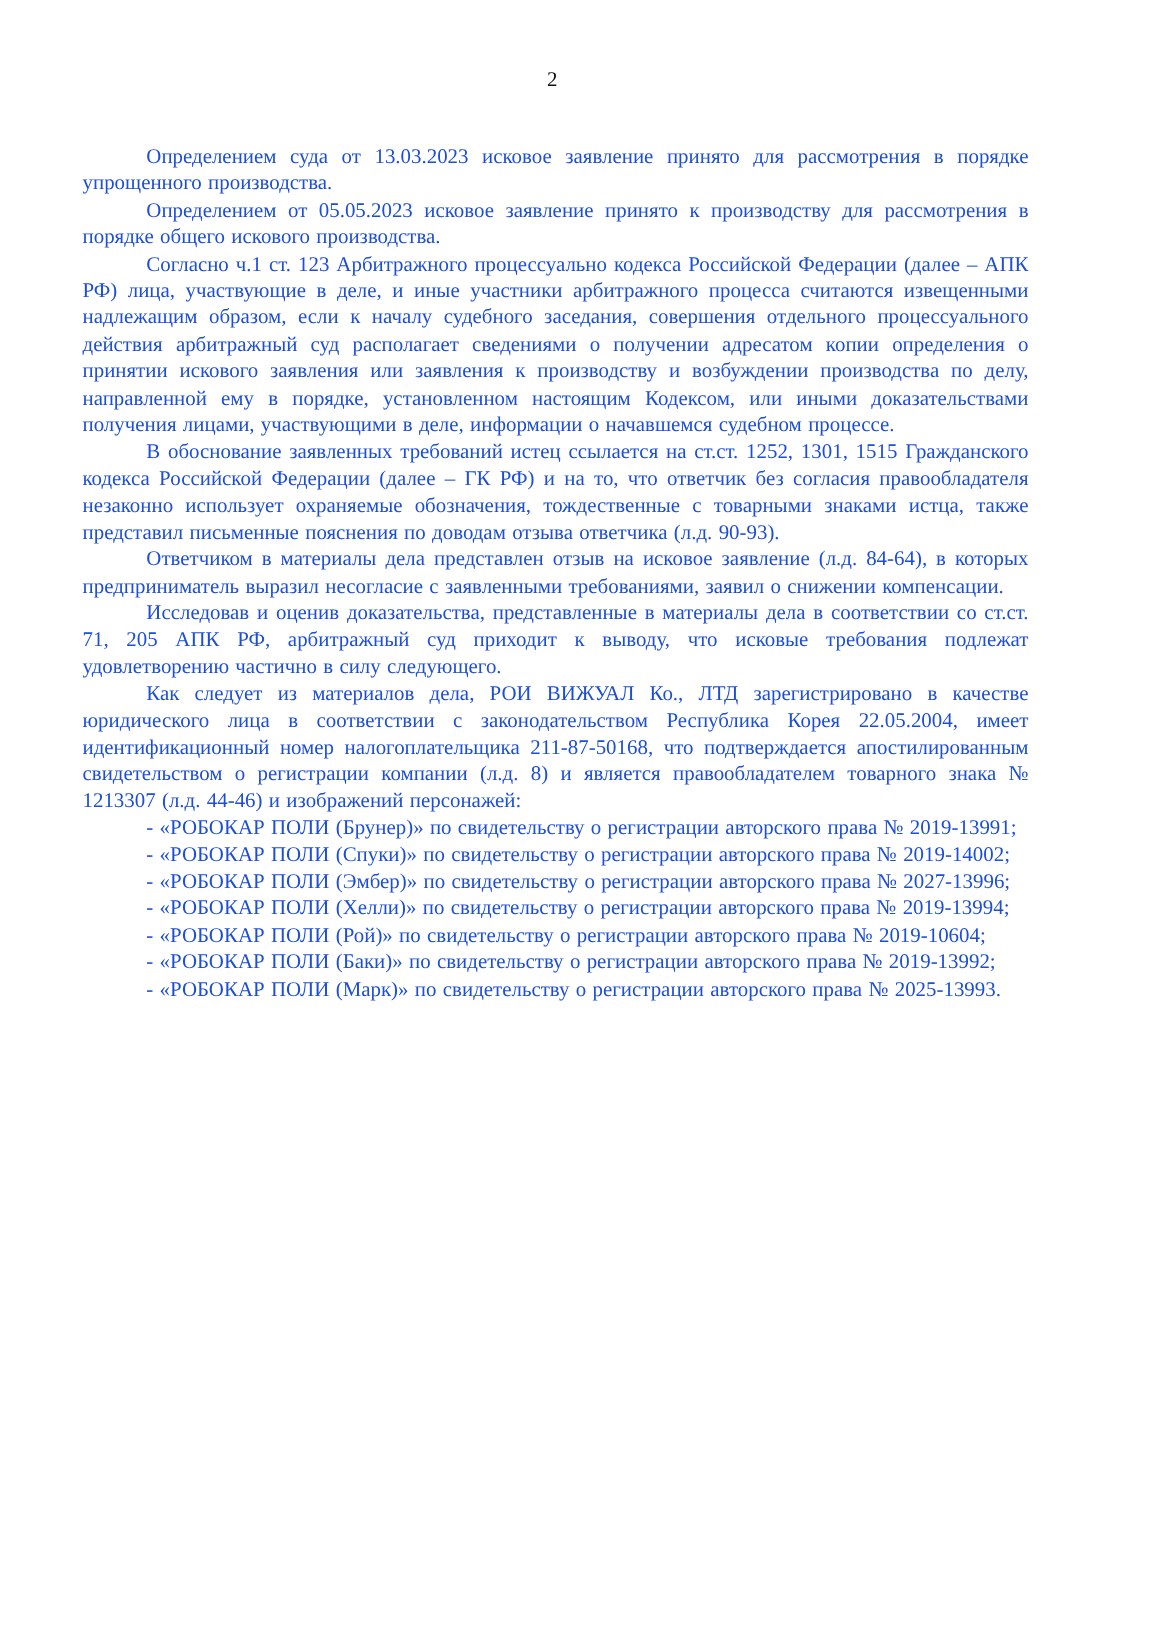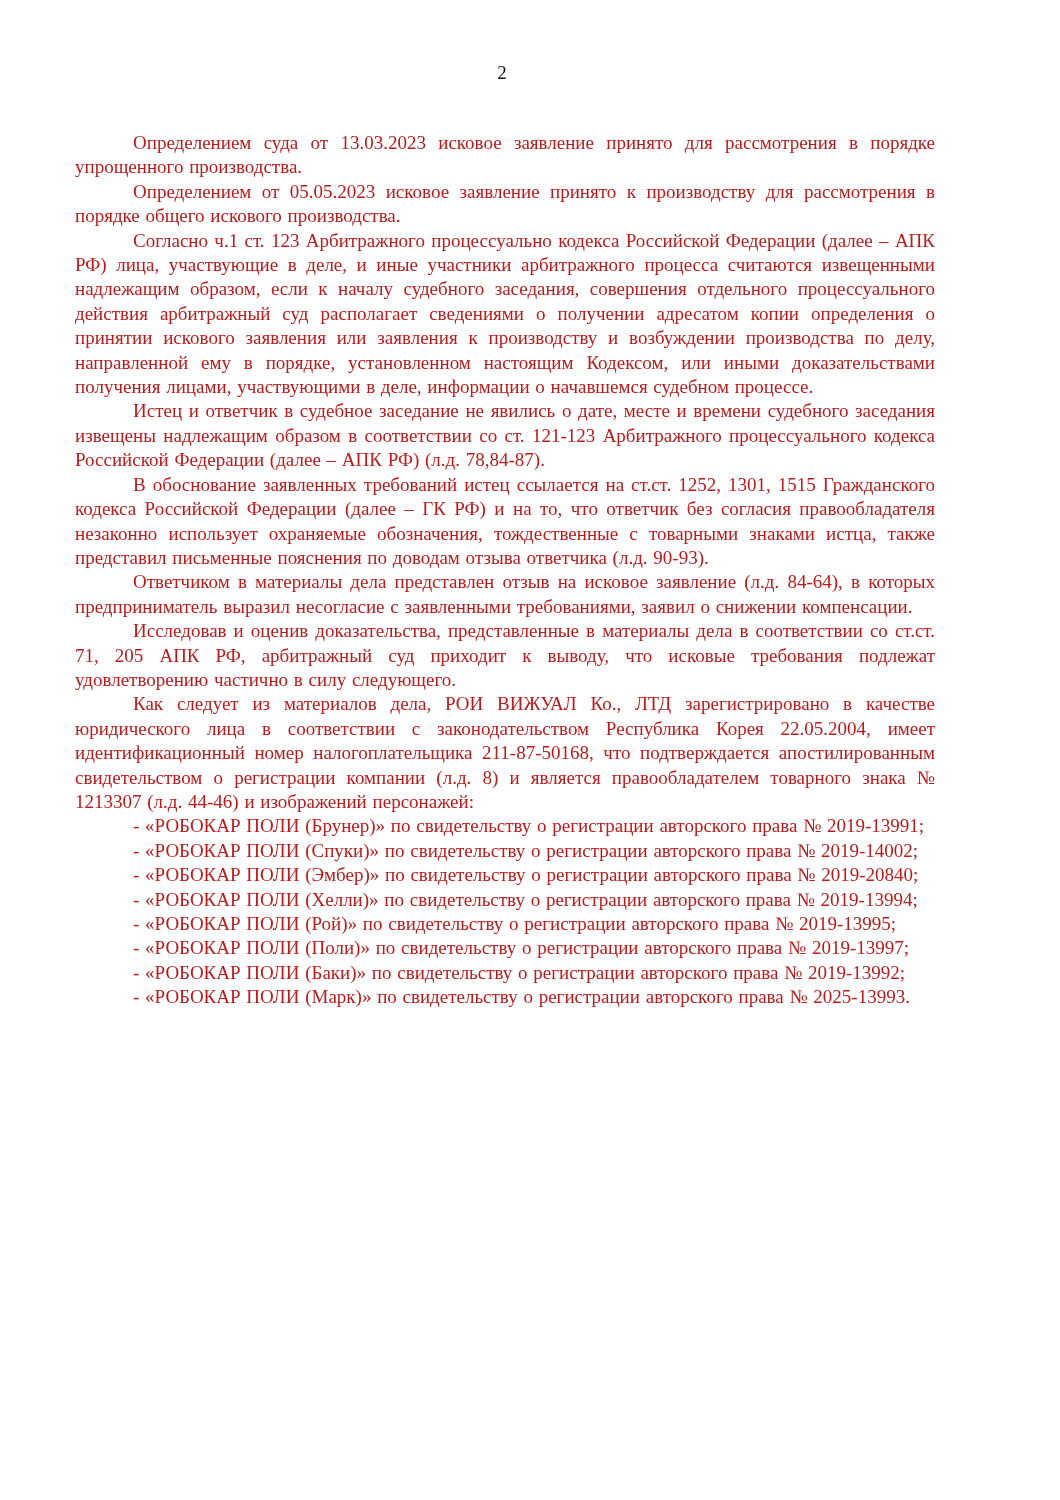--- a/index.html
+++ b/index.html
@@ -34,43 +34,41 @@
   }
   .para {
     margin: 0;
     padding: 0;
     font-size: 19px;
     line-height: 24.4px;
     text-align: justify;
     text-align-last: left;
     text-indent: 58px;
     word-spacing: 1px;
-    color: #b91c1c;
+    color: #1d4ed8;
   }
 </style>
 </head>
 <body>
 
 <div class="page">
 
   <div class="page-number">2</div>
 
   <div class="body-text">
     <p class="para">Определением суда от 13.03.2023 исковое заявление принято для рассмотрения в порядке упрощенного производства.</p>
     <p class="para">Определением от 05.05.2023 исковое заявление принято к производству для рассмотрения в порядке общего искового производства.</p>
     <p class="para">Согласно ч.1 ст. 123 Арбитражного процессуально кодекса Российской Федерации (далее – АПК РФ) лица, участвующие в деле, и иные участники арбитражного процесса считаются извещенными надлежащим образом, если к началу судебного заседания, совершения отдельного процессуального действия арбитражный суд располагает сведениями о получении адресатом копии определения о принятии искового заявления или заявления к производству и возбуждении производства по делу, направленной ему в порядке, установленном настоящим Кодексом, или иными доказательствами получения лицами, участвующими в деле, информации о начавшемся судебном процессе.</p>
-    <p class="para">Истец и ответчик в судебное заседание не явились о дате, месте и времени судебного заседания извещены надлежащим образом в соответствии со ст. 121-123 Арбитражного процессуального кодекса Российской Федерации (далее – АПК РФ) (л.д. 78,84-87).</p>
     <p class="para">В обоснование заявленных требований истец ссылается на ст.ст. 1252, 1301, 1515 Гражданского кодекса Российской Федерации (далее – ГК РФ) и на то, что ответчик без согласия правообладателя незаконно использует охраняемые обозначения, тождественные с товарными знаками истца, также представил письменные пояснения по доводам отзыва ответчика (л.д. 90-93).</p>
     <p class="para">Ответчиком в материалы дела представлен отзыв на исковое заявление (л.д. 84-64), в которых предприниматель выразил несогласие с заявленными требованиями, заявил о снижении компенсации.</p>
     <p class="para">Исследовав и оценив доказательства, представленные в материалы дела в соответствии со ст.ст. 71, 205 АПК РФ, арбитражный суд приходит к выводу, что исковые требования подлежат удовлетворению частично в силу следующего.</p>
     <p class="para">Как следует из материалов дела, РОИ ВИЖУАЛ Ко., ЛТД зарегистрировано в качестве юридического лица в соответствии с законодательством Республика Корея 22.05.2004, имеет идентификационный номер налогоплательщика 211-87-50168, что подтверждается апостилированным свидетельством о регистрации компании (л.д. 8) и является правообладателем товарного знака № 1213307 (л.д. 44-46) и изображений персонажей:</p>
 
     <p class="para">- «РОБОКАР ПОЛИ (Брунер)» по свидетельству о регистрации авторского права № 2019-13991;</p>
     <p class="para">- «РОБОКАР ПОЛИ (Спуки)» по свидетельству о регистрации авторского права № 2019-14002;</p>
-    <p class="para">- «РОБОКАР ПОЛИ (Эмбер)» по свидетельству о регистрации авторского права № 2019-20840;</p>
+    <p class="para">- «РОБОКАР ПОЛИ (Эмбер)» по свидетельству о регистрации авторского права № 2027-13996;</p>
     <p class="para">- «РОБОКАР ПОЛИ (Хелли)» по свидетельству о регистрации авторского права № 2019-13994;</p>
-    <p class="para">- «РОБОКАР ПОЛИ (Рой)» по свидетельству о регистрации авторского права № 2019-13995;</p>
-    <p class="para">- «РОБОКАР ПОЛИ (Поли)» по свидетельству о регистрации авторского права № 2019-13997;</p>
+    <p class="para">- «РОБОКАР ПОЛИ (Рой)» по свидетельству о регистрации авторского права № 2019-10604;</p>
     <p class="para">- «РОБОКАР ПОЛИ (Баки)» по свидетельству о регистрации авторского права № 2019-13992;</p>
     <p class="para">- «РОБОКАР ПОЛИ (Марк)» по свидетельству о регистрации авторского права № 2025-13993.</p>
   </div>
 
 </div>
 
 </body></html>

